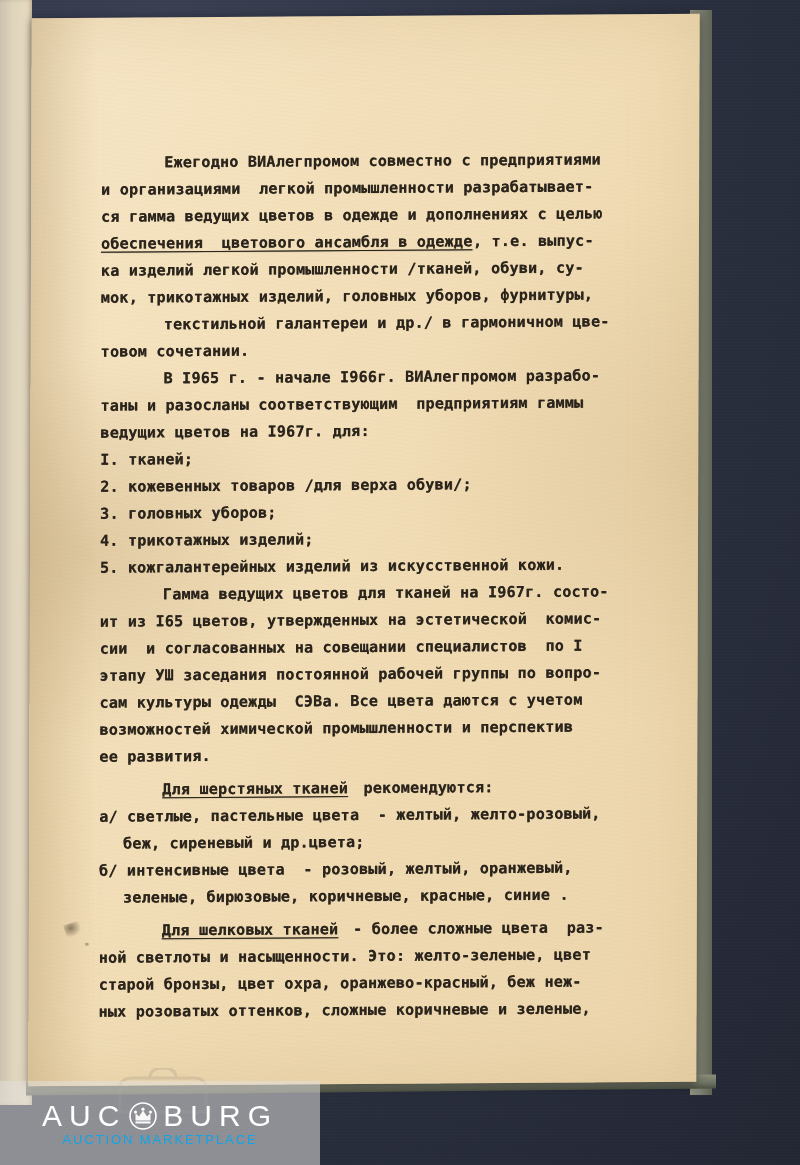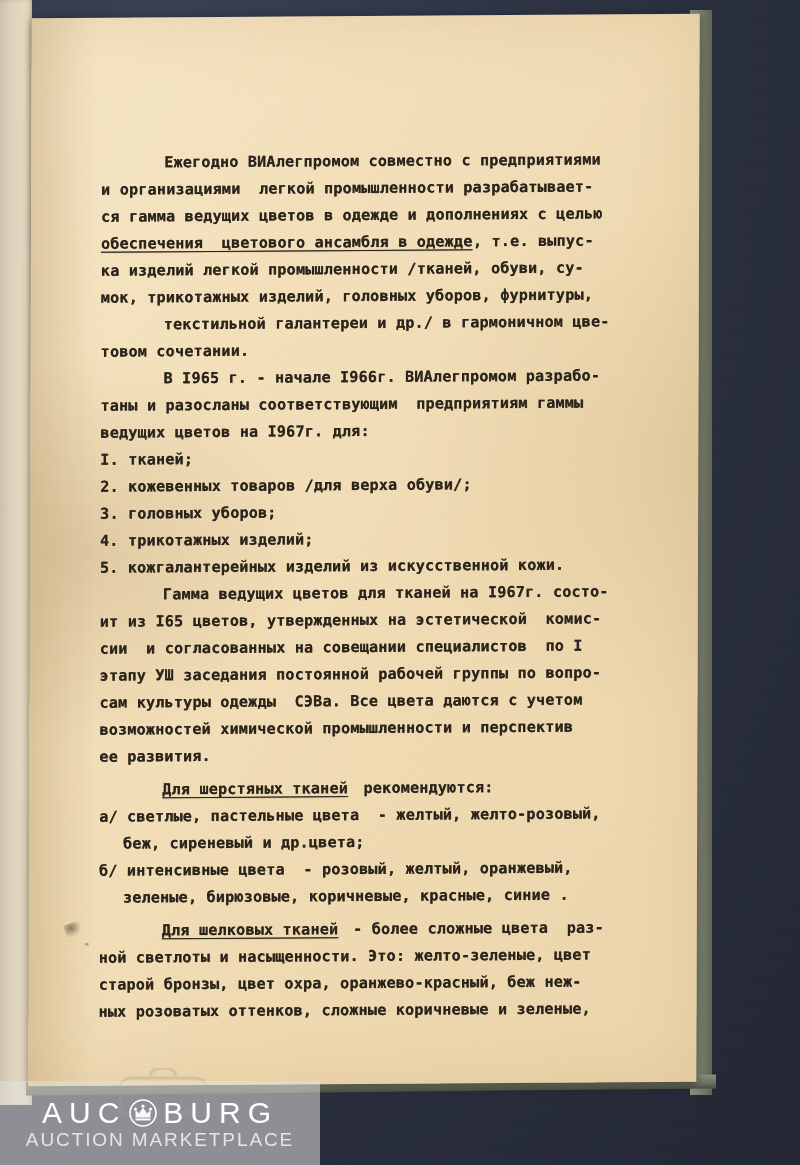--- a/index.html
+++ b/index.html
@@ -173,24 +173,24 @@
     gap: 4px;
     font-family: "Liberation Sans", sans-serif;
     font-size: 30px;
     letter-spacing: 7px;
     font-weight: 400;
     color: #ffffff;
     line-height: 1;
   }
   #wm-aucoburg .wm-sub {
     font-family: "Liberation Sans", sans-serif;
-    font-size: 19px;
+    font-size: 13px;
     letter-spacing: 1.9px;
     font-weight: 400;
-    color: #e5e5e5;
+    color: #0ea5e9;
     line-height: 1;
   }
   .crown-wrap {
     display: inline-flex;
     align-items: center;
     justify-content: center;
     width: 30px;
     height: 30px;
     margin: 0 1px 0 -2px;
   }

